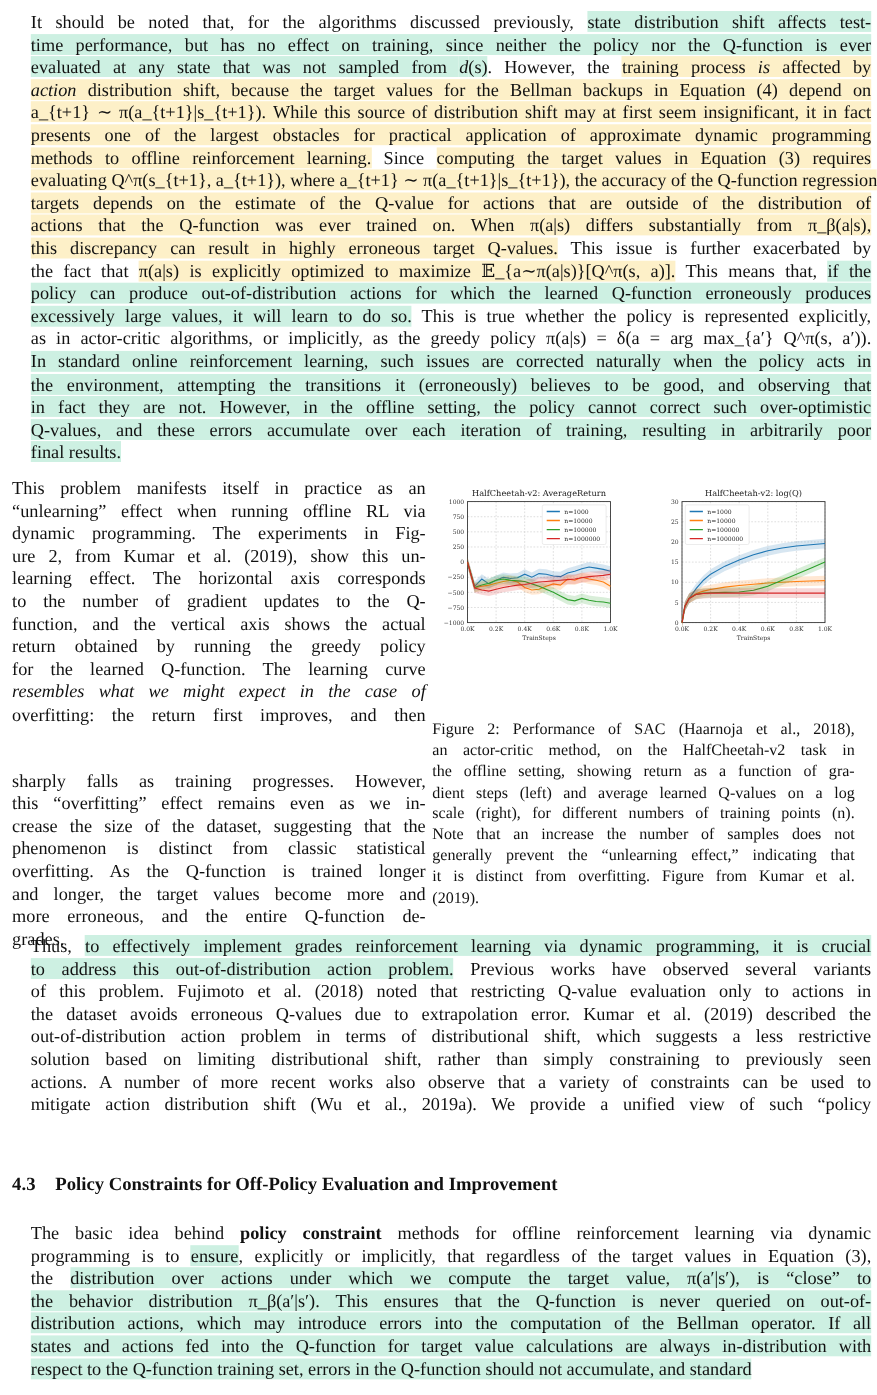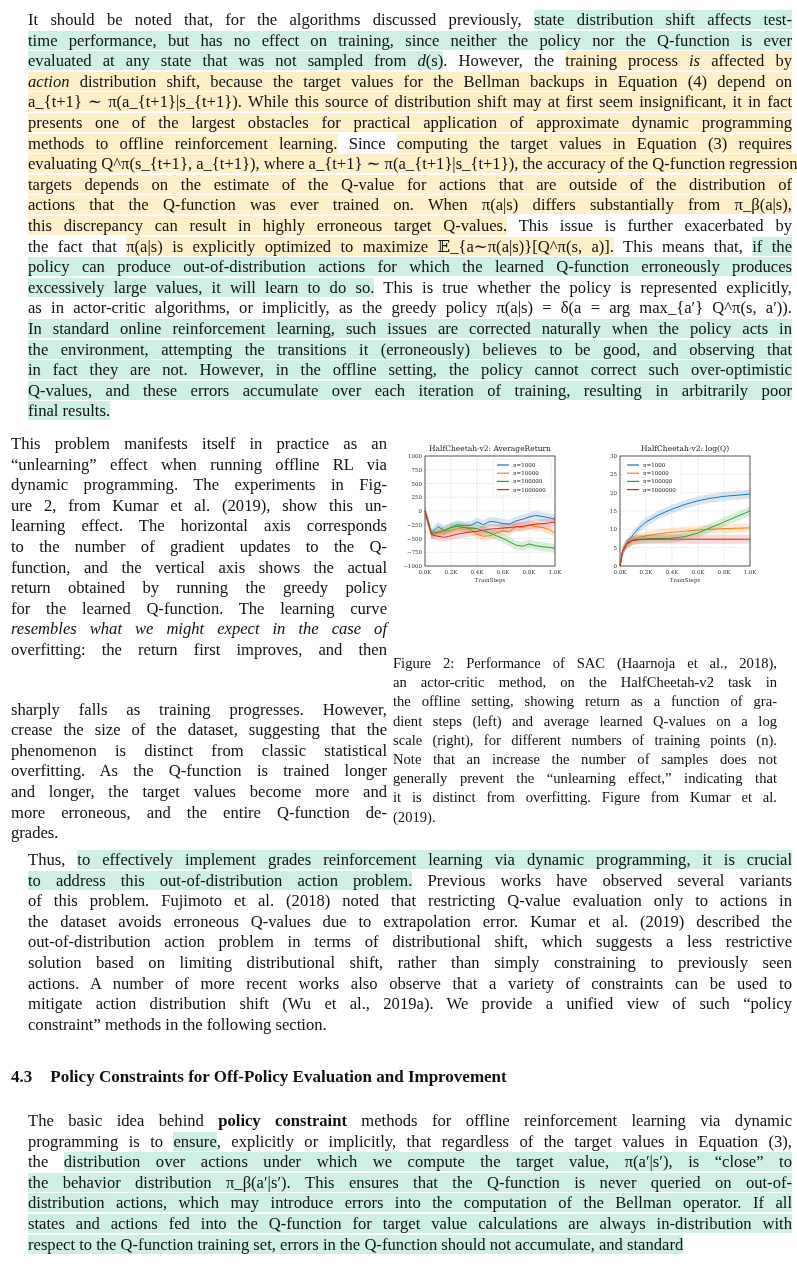--- a/index.html
+++ b/index.html
@@ -52,20 +52,21 @@
     <span class="ln" style="height: auto;">dynamic programming. The experiments in Fig-</span>
     <span class="ln" style="height: auto;">ure 2, from Kumar et al. (2019), show this un-</span>
     <span class="ln" style="height: auto;">learning effect. The horizontal axis corresponds</span>
     <span class="ln" style="height: auto;">to the number of gradient updates to the Q-</span>
     <span class="ln" style="height: auto;">function, and the vertical axis shows the actual</span>
     <span class="ln" style="height: auto;">return obtained by running the greedy policy</span>
     <span class="ln" style="height: auto;">for the learned Q-function. The learning curve</span>
     <span class="ln" style="height: auto; font-style: italic;">resembles what we might expect in the case of</span>
     <span class="ln" style="height: auto;">overfitting: the return first improves, and then</span>
     <span class="ln" style="height: auto; margin-top: 39px;">sharply falls as training progresses. However,</span>
+    <span class="ln" style="height: auto;">this “overfitting” effect remains even as we in-</span>
     <span class="ln" style="height: auto;">crease the size of the dataset, suggesting that the</span>
     <span class="ln" style="height: auto;">phenomenon is distinct from classic statistical</span>
     <span class="ln" style="height: auto;">overfitting. As the Q-function is trained longer</span>
     <span class="ln" style="height: auto;">and longer, the target values become more and</span>
     <span class="ln" style="height: auto;">more erroneous, and the entire Q-function de-</span>
     <span class="ln last" style="height: auto;">grades.</span>
   </div>
 
 <div class="fig" style="left:395px;">
   <svg id="chart0" width="200" height="148">
@@ -186,21 +187,20 @@
 
 <div class="para" id="p3" style="top:850px;">
     <span class="ln"><span>Thus, </span><span class="hl-g">to effectively implement grades reinforcement learning via dynamic programming, it is crucial</span></span>
     <span class="ln"><span class="hl-g">to address this out-of-distribution action problem.</span><span> Previous works have observed several variants</span></span>
     <span class="ln"><span>of this problem. Fujimoto et al. (2018) noted that restricting Q-value evaluation only to actions in</span></span>
     <span class="ln"><span>the dataset avoids erroneous Q-values due to extrapolation error. Kumar et al. (2019) described the</span></span>
     <span class="ln"><span>out-of-distribution action problem in terms of distributional shift, which suggests a less restrictive</span></span>
     <span class="ln"><span>solution based on limiting distributional shift, rather than simply constraining to previously seen</span></span>
     <span class="ln"><span>actions. A number of more recent works also observe that a variety of constraints can be used to</span></span>
     <span class="ln"><span>mitigate action distribution shift (Wu et al., 2019a).  We provide a unified view of such “policy</span></span>
-    <span class="ln last"><span>constraint” methods in the following section.</span></span>
   </div>
 
 <div class="heading">
   <span class="num">4.3</span><span>Policy Constraints for Off-Policy Evaluation and Improvement</span>
 </div>
 
 <div class="para" id="p4" style="top:1111px;">
     <span class="ln"><span>The basic idea behind </span><span class="b">policy constraint</span><span> methods for offline reinforcement learning via dynamic</span></span>
     <span class="ln"><span>programming is to </span><span class="hl-g">ensure</span><span>, explicitly or implicitly, that regardless of the target values in Equation (3),</span></span>
     <span class="ln"><span>the </span><span class="hl-g">distribution over actions under which we compute the target value, π(a′|s′), is “close” to</span></span>

